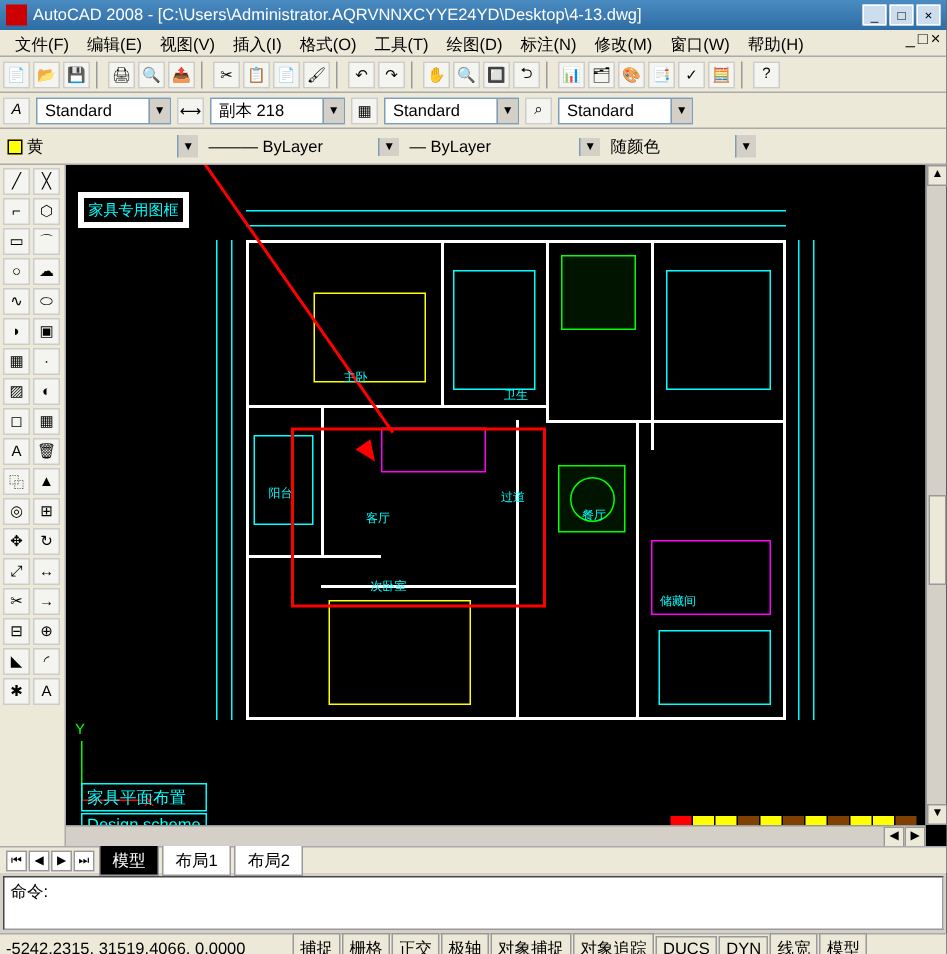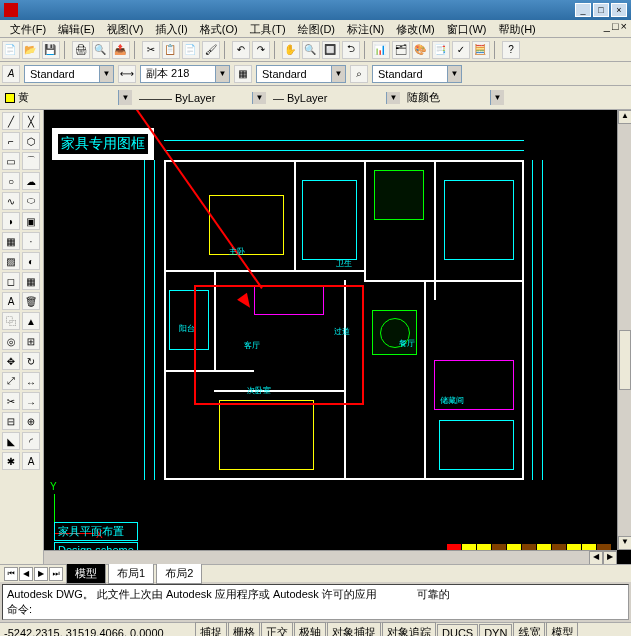--- a/index.html
+++ b/index.html
@@ -49,20 +49,21 @@
 .statusbar { background: #ece9d8; height: 20px; display: flex; align-items: center; padding: 0 4px; border-top: 1px solid #aaa; font-size: 10px; }
 .statusbar .coords { width: 190px; }
 .statusbar .sbtn { padding: 2px 4px; border: 1px solid #999; margin-left: 1px; background: #ece9d8; }
 .cn-text { position: absolute; color: #0ff; font-size: 8px; }
 </style>
 </head>
 <body>
 
 <div class="titlebar">
   <div class="icon"></div>
+  <span>AutoCAD 2008 - [C:\Users\Administrator.AQRVNNXCYYE24YD\Desktop\4-13.dwg]</span>
   <div class="winbtns">
     <div class="winbtn">_</div>
     <div class="winbtn">□</div>
     <div class="winbtn">×</div>
   </div>
 </div>
 
 <div class="menubar">
   <span>文件(F)</span>
   <span>编辑(E)</span>
@@ -195,21 +196,21 @@
     <div class="tbtn">⊟</div>
     <div class="tbtn">⊕</div>
     <div class="tbtn">◣</div>
     <div class="tbtn">◜</div>
     <div class="tbtn">✱</div>
     <div class="tbtn" style="color:#000">A</div>
   </div>
 
   <div class="canvas">
 
-    <div style="position:absolute;left:8px;top:18px;border:6px solid #ffffff;padding:1px 3px;color:#0ff;font-size:14px">家具专用图框</div>
+    <div style="position:absolute;left:8px;top:18px;border:4px solid #ffffff;padding:1px 3px;color:#0ff;font-size:10px">家具专用图框</div>
 
     <div class="wall-outer" style="left:120px;top:50px;width:360px;height:320px"></div>
 
     <div class="dim-line" style="left:120px;top:30px;width:360px;height:1px"></div>
     <div class="dim-line" style="left:120px;top:40px;width:360px;height:1px"></div>
 
     <div class="dim-line" style="left:100px;top:50px;width:1px;height:320px"></div>
     <div class="dim-line" style="left:110px;top:50px;width:1px;height:320px"></div>
 
     <div class="dim-line" style="left:488px;top:50px;width:1px;height:320px"></div>
@@ -240,21 +241,21 @@
     <div class="room-cyan" style="left:395px;top:310px;width:75px;height:50px"></div>
 
     <div class="redbox" style="left:150px;top:175px;width:170px;height:120px"></div>
 
     <div class="arrow-red" style="left:85px;top:-10px;height:230px;transform:rotate(-35deg)"></div>
     <div class="arrow-head" style="left:196px;top:185px;transform:rotate(-35deg)"></div>
 
     <div class="cn-text" style="left:185px;top:136px">主卧</div>
     <div class="cn-text" style="left:292px;top:148px">卫生</div>
     <div class="cn-text" style="left:290px;top:216px">过道</div>
-    <div class="cn-text" style="left:355px;top:228px">餐厅</div>
+    <div class="cn-text" style="left:344px;top:228px">餐厅</div>
     <div class="cn-text" style="left:200px;top:230px">客厅</div>
     <div class="cn-text" style="left:203px;top:275px">次卧室</div>
     <div class="cn-text" style="left:135px;top:213px">阳台</div>
     <div class="cn-text" style="left:396px;top:285px">储藏间</div>
 
     <div class="ucs">
       <div class="ucs-y"></div>
       <div class="ucs-x"></div>
       <div class="ucs-label-y">Y</div>
       <div class="ucs-label-x">X</div>
@@ -295,21 +296,20 @@
   <div class="navbtn">⏮</div>
   <div class="navbtn">◀</div>
   <div class="navbtn">▶</div>
   <div class="navbtn">⏭</div>
   <div class="tab active">模型</div>
   <div class="tab">布局1</div>
   <div class="tab">布局2</div>
 </div>
 
 <div class="cmdline">
-  <div><span>Autodesk DWG。  此文件上次由 Autodesk 应用程序或 Autodesk 许可的应用</span><span style="margin-left:40px">可靠的</span></div>
   <div>命令:</div>
 </div>
 
 <div class="statusbar">
   <div class="coords">-5242.2315, 31519.4066, 0.0000</div>
   <div class="sbtn">捕捉</div>
   <div class="sbtn">栅格</div>
   <div class="sbtn">正交</div>
   <div class="sbtn">极轴</div>
   <div class="sbtn">对象捕捉</div>

